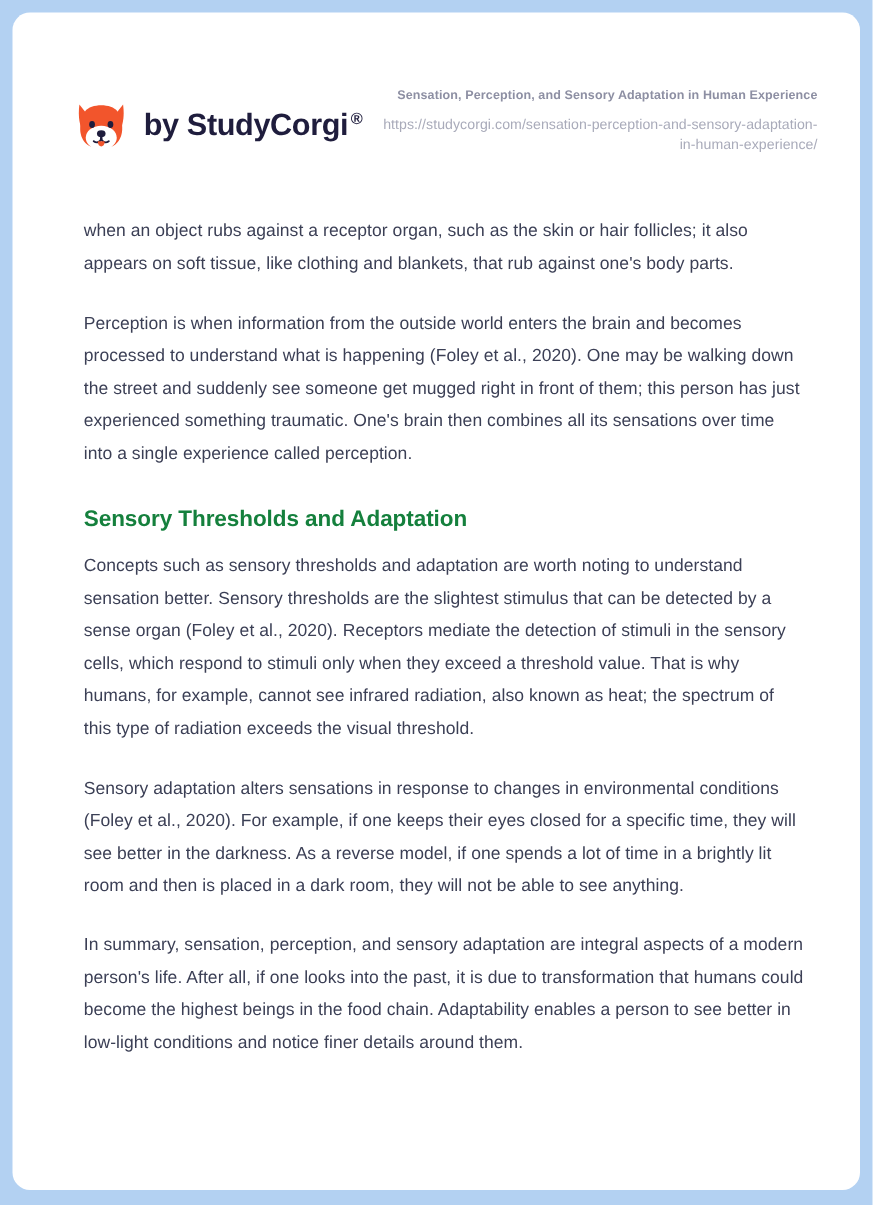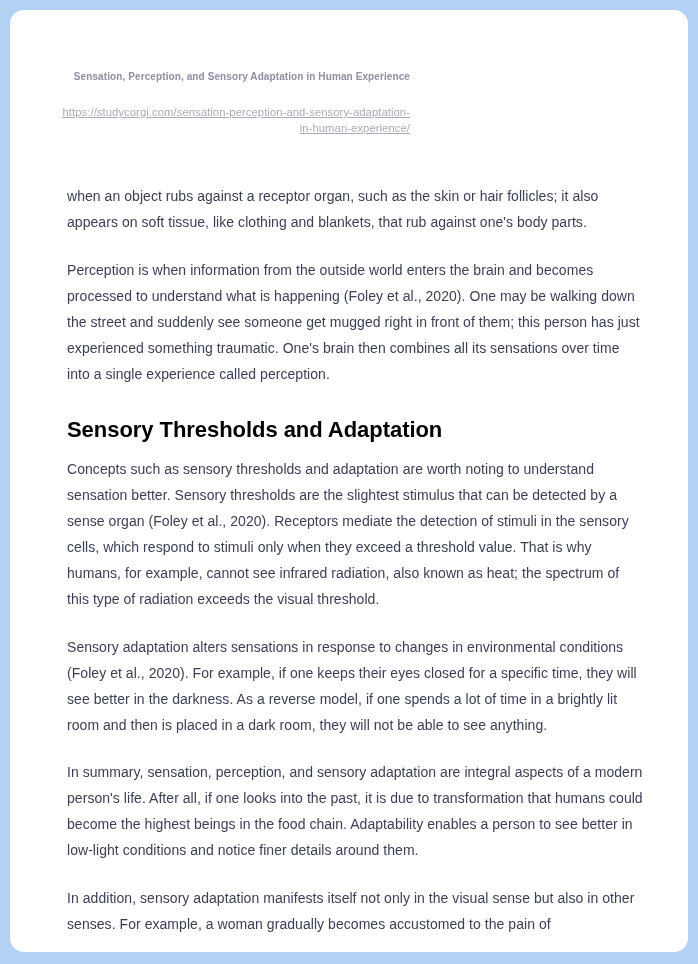--- a/index.html
+++ b/index.html
@@ -71,65 +71,80 @@
     font-weight: bold;
     color: #8d8fa3;
     line-height: 1.42;
     letter-spacing: 0.1px;
   }
   .header-url {
     font-size: 11.3px;
     font-weight: normal;
     color: #a9abba;
     line-height: 1.42;
-    margin-top: 20px;
+    margin-top: 8px;
     letter-spacing: 0.05px;
     word-break: break-word;
-    text-decoration: underline;
   }
 
   
   .doc-body {
     padding: 0 45px 0 57px;
     box-sizing: border-box;
     margin-top: 48px;
   }
   .doc-body p {
     font-size: 14px;
     line-height: 1.85;
     color: #3b3f55;
     margin: 0 0 22px 0;
     letter-spacing: 0.05px;
   }
   .doc-body h2 {
-    font-size: 22px;
+    font-size: 18px;
     font-weight: bold;
-    color: #000000;
+    color: #15803d;
     margin: 30px 0 14px 0;
     letter-spacing: -0.05px;
   }
 </style>
 </head>
 <body>
 
 <div class="page-card">
 
   <div class="doc-header">
 
+    <div class="brand">
+      <span>
+        <svg class="corgi-icon" viewBox="0 0 100 100" xmlns="http://www.w3.org/2000/svg">
+          <path d="M12 12 C9 34, 13 52, 20 62 L34 40 Z" fill="#f2552c"></path>
+          <path d="M88 12 C91 34, 87 52, 80 62 L66 40 Z" fill="#f2552c"></path>
+          <path d="M22 24 C10 44, 10 70, 26 82 C36 90, 64 90, 74 82 C90 70, 90 44, 78 24 C68 10, 32 10, 22 24 Z" fill="#f2552c"></path>
+          <ellipse cx="50" cy="70" rx="27" ry="21" fill="#ffffff"></ellipse>
+          <ellipse cx="34" cy="47" rx="5" ry="6" fill="#1f1d3d"></ellipse>
+          <ellipse cx="66" cy="47" rx="5" ry="6" fill="#1f1d3d"></ellipse>
+          <ellipse cx="50" cy="63" rx="7.5" ry="6" fill="#1f1d3d"></ellipse>
+          <path d="M50 69 C50 78, 42 80, 37 76" stroke="#1f1d3d" stroke-width="3.4" fill="none" stroke-linecap="round"></path>
+          <path d="M50 69 C50 78, 58 80, 63 76" stroke="#1f1d3d" stroke-width="3.4" fill="none" stroke-linecap="round"></path>
+          <path d="M44 76 C44 88, 56 88, 56 76 Z" fill="#f2552c"></path>
+        </svg>
+      </span>
+      <span class="brand-wordmark"><span>by StudyCorgi</span><span class="brand-reg">®</span></span>
+    </div>
 
     <div class="header-meta">
       <div class="header-title">Sensation, Perception, and Sensory Adaptation in Human Experience</div>
       <div class="header-url">https://studycorgi.com/sensation-perception-and-sensory-adaptation-in-human-experience/</div>
     </div>
 
   </div>
 
   <div class="doc-body">
       <p>when an object rubs against a receptor organ, such as the skin or hair follicles; it also appears on soft tissue, like clothing and blankets, that rub against one's body parts.</p>
       <p>Perception is when information from the outside world enters the brain and becomes processed to understand what is happening (Foley et al., 2020). One may be walking down the street and suddenly see someone get mugged right in front of them; this person has just experienced something traumatic. One's brain then combines all its sensations over time into a single experience called perception.</p>
       <h2>Sensory Thresholds and Adaptation</h2>
       <p>Concepts such as sensory thresholds and adaptation are worth noting to understand sensation better. Sensory thresholds are the slightest stimulus that can be detected by a sense organ (Foley et al., 2020). Receptors mediate the detection of stimuli in the sensory cells, which respond to stimuli only when they exceed a threshold value. That is why humans, for example, cannot see infrared radiation, also known as heat; the spectrum of this type of radiation exceeds the visual threshold.</p>
       <p>Sensory adaptation alters sensations in response to changes in environmental conditions (Foley et al., 2020). For example, if one keeps their eyes closed for a specific time, they will see better in the darkness. As a reverse model, if one spends a lot of time in a brightly lit room and then is placed in a dark room, they will not be able to see anything.</p>
       <p>In summary, sensation, perception, and sensory adaptation are integral aspects of a modern person's life. After all, if one looks into the past, it is due to transformation that humans could become the highest beings in the food chain. Adaptability enables a person to see better in low-light conditions and notice finer details around them.</p>
-      <p>In addition, sensory adaptation manifests itself not only in the visual sense but also in other senses. For example, a woman gradually becomes accustomed to the pain of</p>
     </div>
 
 </div>
 
 </body></html>

